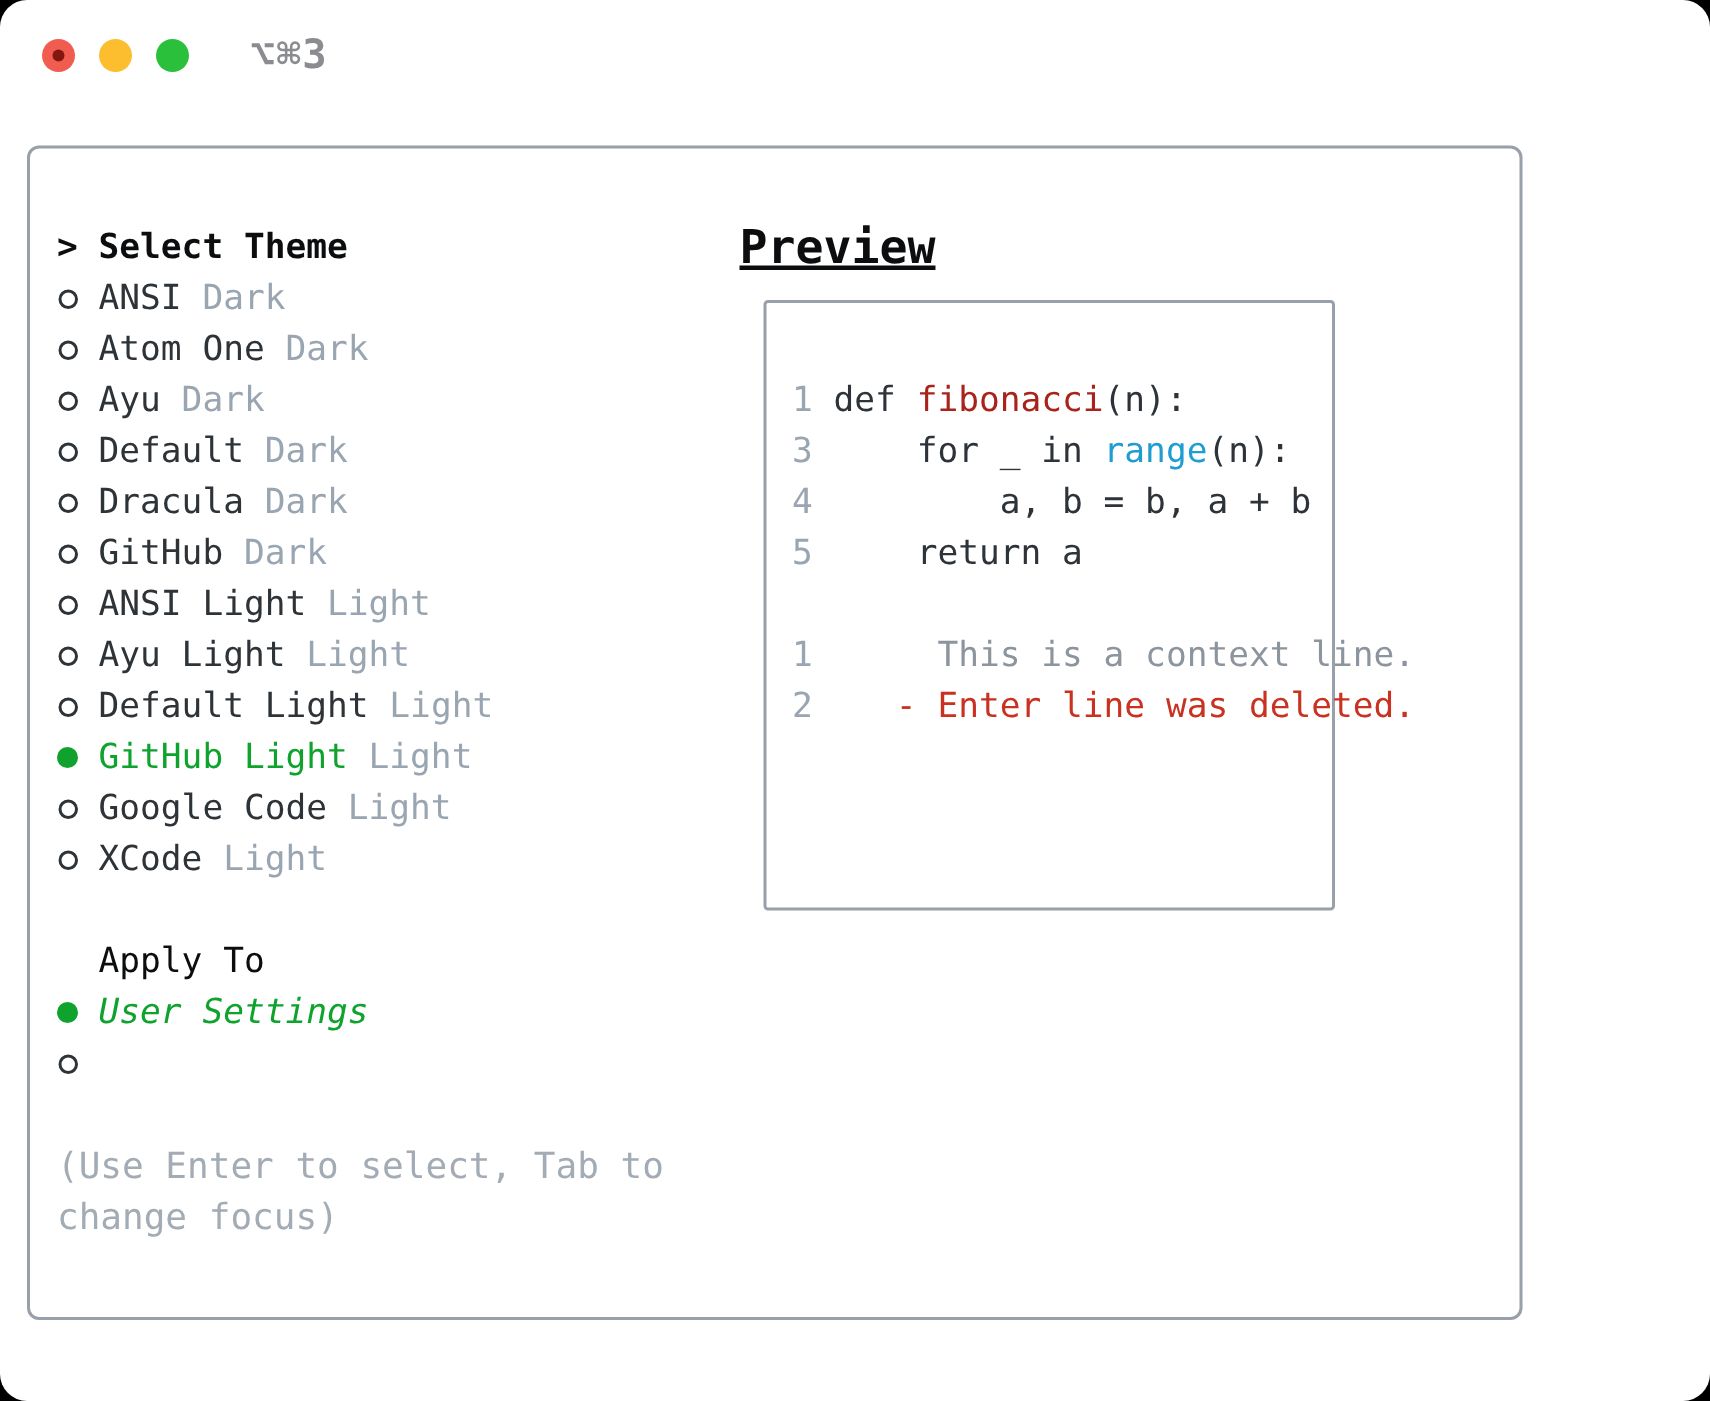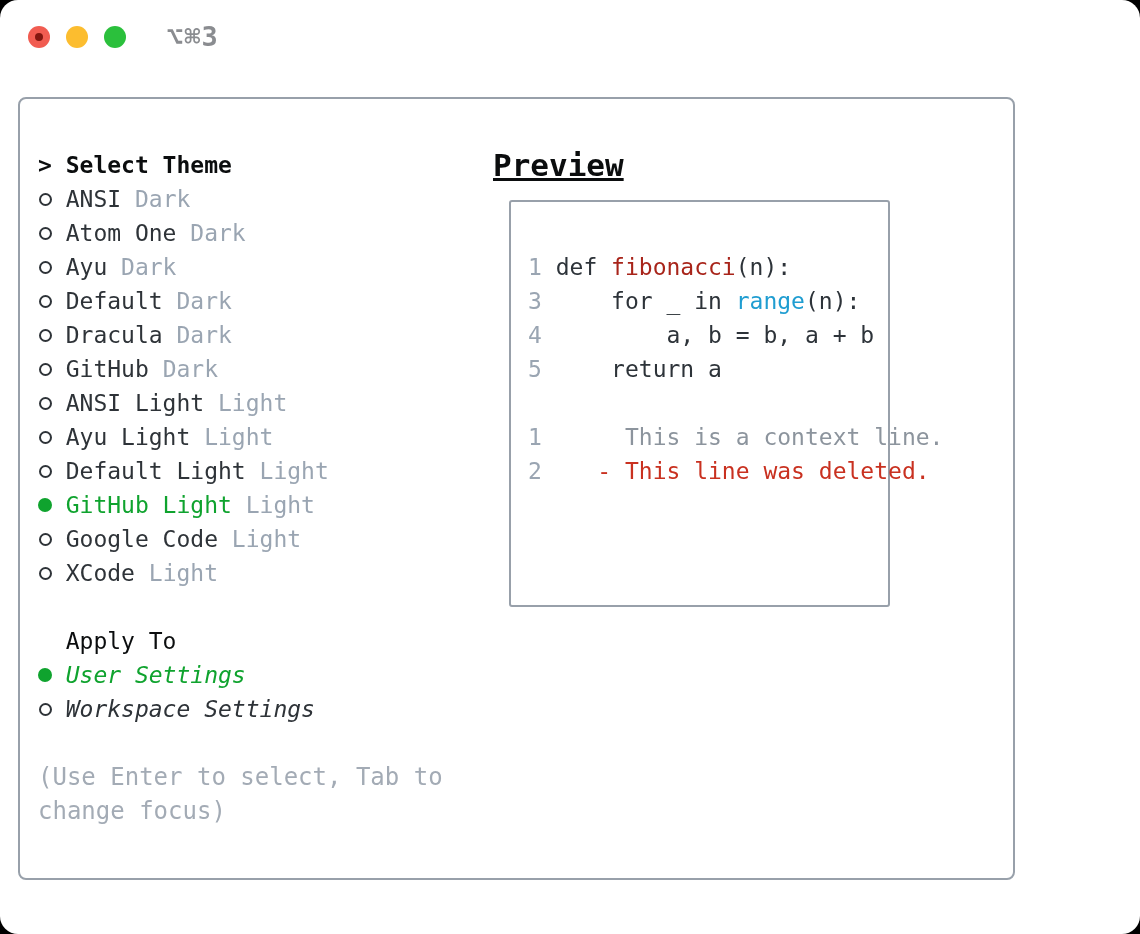--- a/index.html
+++ b/index.html
@@ -109,35 +109,35 @@
           <div class="row"><span class="marker"><span class="radio"></span></span><span class="t-name">XCode </span><span class="t-variant">Light</span></div>
         </div>
 
       <div class="applyto">
         <div class="row">
           <span class="marker"></span>
           <span class="subheading">Apply To</span>
         </div>
         <div id="apply-options">
             <div class="row selected"><span class="marker"><span class="radio on"></span></span><span class="o-label">User Settings</span></div>
-            <div class="row"><span class="marker"><span class="radio"></span></span><span class="o-label">Workspace Settings</span></div>
+            <div class="row"><span class="marker"><span class="radio"></span></span></div>
           </div>
       </div>
 
       <div class="hint">(Use Enter to select, Tab to change focus)</div>
     </div>
 
     <div class="preview-heading">Preview</div>
 
     <div class="preview-box">
       <div class="code" id="code-lines">
           <div class="code-line"><span class="ln">1 </span><span style="color: rgb(45, 51, 57);">def </span><span style="color: rgb(168, 36, 26);">fibonacci</span><span style="color: rgb(45, 51, 57);">(n):</span></div>
           <div class="code-line"><span class="ln">3 </span><span style="color: rgb(45, 51, 57);">    for _ in </span><span style="color: rgb(31, 157, 209);">range</span><span style="color: rgb(45, 51, 57);">(n):</span></div>
           <div class="code-line"><span class="ln">4 </span><span style="color: rgb(45, 51, 57);">        a, b = b, a + b</span></div>
           <div class="code-line"><span class="ln">5 </span><span style="color: rgb(45, 51, 57);">    return a</span></div>
           <div class="code-line"><span class="ln"> </span></div>
           <div class="code-line"><span class="ln">1 </span><span style="color: rgb(140, 148, 157);">     This is a context line.</span></div>
-          <div class="code-line"><span class="ln">2 </span><span style="color: rgb(201, 49, 32);">   - This line was deleted.</span></div>
+          <div class="code-line"><span class="ln">2 </span><span style="color: rgb(201, 49, 32);">   - Enter line was deleted.</span></div>
         </div>
     </div>
 
   </div>
 </div>
 
 </body></html>

